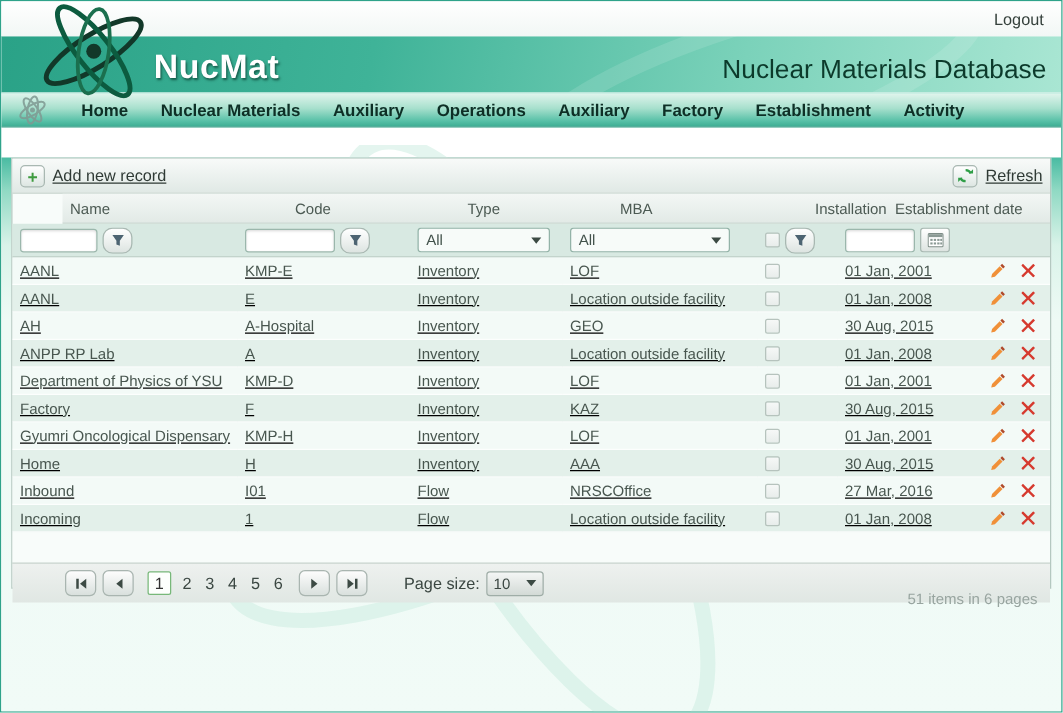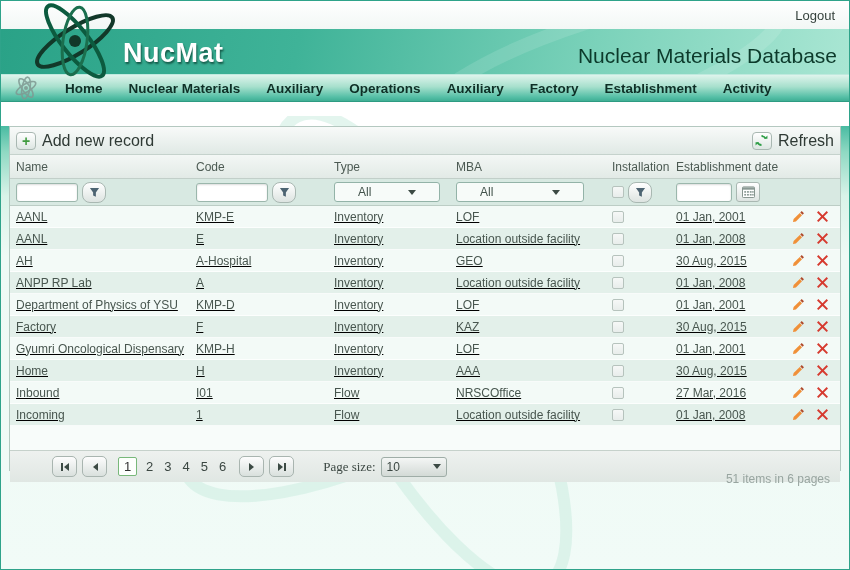--- a/index.html
+++ b/index.html
@@ -32,60 +32,60 @@
   .watermark { position:absolute; left:110px; top:-10px; z-index:0; }
   
   .grid-panel { position:relative; z-index:2; margin:24px 8px 0 8px; height:345px;
     background:#f8fcfa; border:1px solid #b4c8c0; }
   .toolbar { height:28px; display:flex; align-items:center; justify-content:space-between; padding:0 6px;
     background:linear-gradient(#f8faf9,#e0e9e5); border-bottom:1px solid #c5d2cc; }
   .tool-link { display:flex; align-items:center; gap:6px; cursor:pointer; }
   .tool-icon-box { width:20px; height:18px; display:flex; align-items:center; justify-content:center;
     background:linear-gradient(#ffffff,#dde6e2); border:1px solid #a9b8b2; border-radius:4px; }
   .plus-glyph { color:#3f9b3f; font-weight:bold; font-size:14px; line-height:1; }
-  .tool-label { font-size:16px; color:#2f3a35; }
+  .tool-label { font-size:13px; color:#2f3a35;text-decoration:underline; }
   
   .grid-cols { display:grid; grid-template-columns:180px 138px 122px 156px 64px 118px 1fr; }
   .col-head { height:24px; align-items:center;
-    background:linear-gradient(#f3f7f5,#e2eae6); border-bottom:1px solid #c2cfc9; }
+    background:linear-gradient(#f3f7f5,#e2eae6); border-bottom:1px solid #c2cfc9;margin-left:40px; }
   .col-head .cell { font-size:12px; color:#4c5a53; }
   .filter-row { height:27px; align-items:center; background:#d8e9e2; border-bottom:1px solid #bccdc5; }
   .cell { padding-left:6px; display:flex; align-items:center; gap:4px; font-size:12px; color:#48564f;
     white-space:nowrap; overflow:hidden; }
   .grid-row { height:22px;text-decoration:underline; }
   .grid-row.odd  { background:#f3faf7; }
   .grid-row.even { background:#e3f0ea; }
   .grid-row .cell { border-bottom:1px solid rgba(255,255,255,.75); }
   .cell.actions { justify-content:flex-end; padding-right:12px; gap:12px; }
   .icon-link { display:flex; align-items:center; cursor:pointer; }
   
   .txt-input { height:19px; border:1px solid #9bb7ac; border-radius:3px; background:#ffffff;
     box-shadow:inset 0 1px 2px rgba(0,0,0,.14); font-family:"Liberation Sans",sans-serif; font-size:12px; padding:0 3px; }
   .w-name { width:62px; } .w-code { width:72px; } .w-date { width:56px; }
   .filter-btn { width:24px; height:21px; display:flex; align-items:center; justify-content:center; cursor:pointer;
     background:linear-gradient(#ffffff,#dde4e1); border:1px solid #a9b8b2; border-radius:8px; }
   .cal-btn { width:24px; height:20px; border-radius:3px; }
-  .dropdown { height:20px; display:flex; align-items:center; justify-content:space-between; padding:0 23px; cursor:pointer;
+  .dropdown { height:20px; display:flex; align-items:center; justify-content:space-between; padding:0 6px; cursor:pointer;
     background:rgba(255,255,255,.8); border:1px solid #93b3a8; border-radius:3px; font-size:12px; color:#42524b; }
   .dd-type { width:106px; } .dd-mba { width:128px; }
   .dd-arrow { width:0; height:0; border-left:4px solid transparent; border-right:4px solid transparent; border-top:5px solid #3c4a44; }
   .checkbox { width:12px; height:12px; border:1px solid #b6c3bd; border-radius:2px;
     background:linear-gradient(#f6f8f7,#e8edeb); display:inline-block; }
   
   .grid-spacer { height:24px; background:#f8fcfa; }
   .pager-bar { height:32px; display:flex; align-items:center; padding:0 10px 0 42px; gap:5px;
     background:linear-gradient(#eef1ef,#e0e7e3); border-top:1px solid #c6d1cb; }
   .pager-btn { width:25px; height:21px; display:flex; align-items:center; justify-content:center; cursor:pointer;
     background:linear-gradient(#fdfdfd,#d9e0dd); border:1px solid #a9b5b0; border-radius:5px; }
   .page-num { font-size:13px; color:#3b4742; padding:0 4px; cursor:pointer; }
   .page-current { font-size:13px; color:#333; width:19px; height:19px; display:inline-flex; align-items:center; justify-content:center;
     background:#fdfffd; border:1px solid #78b87a; border-radius:2px; cursor:default; margin:0 2px; }
   .pager-pages { display:flex; align-items:center; gap:3px; margin:0 4px; }
-  .page-size-label { font-size:13px; color:#3b4742; margin-left:24px;font-family:Liberation Serif, serif; }
-  .dd-pagesize { width:66px; height:20px; display:flex; align-items:center; justify-content:space-between; padding:0 5px; cursor:pointer;
+  .page-size-label { font-size:13px; color:#3b4742; margin-left:24px; }
+  .dd-pagesize { width:46px; height:20px; display:flex; align-items:center; justify-content:space-between; padding:0 5px; cursor:pointer;
     background:linear-gradient(#f4f6f5,#d3dad6); border:1px solid #9fada7; border-radius:3px; font-size:12px; color:#3b4742; }
   .pager-summary { margin-left:auto; font-size:12px; color:#98a5a0;margin-top:24px; }
 </style>
 </head>
 <body>
 
 <div class="top-strip">
   <a class="logout-link">Logout</a>
 </div>
 

